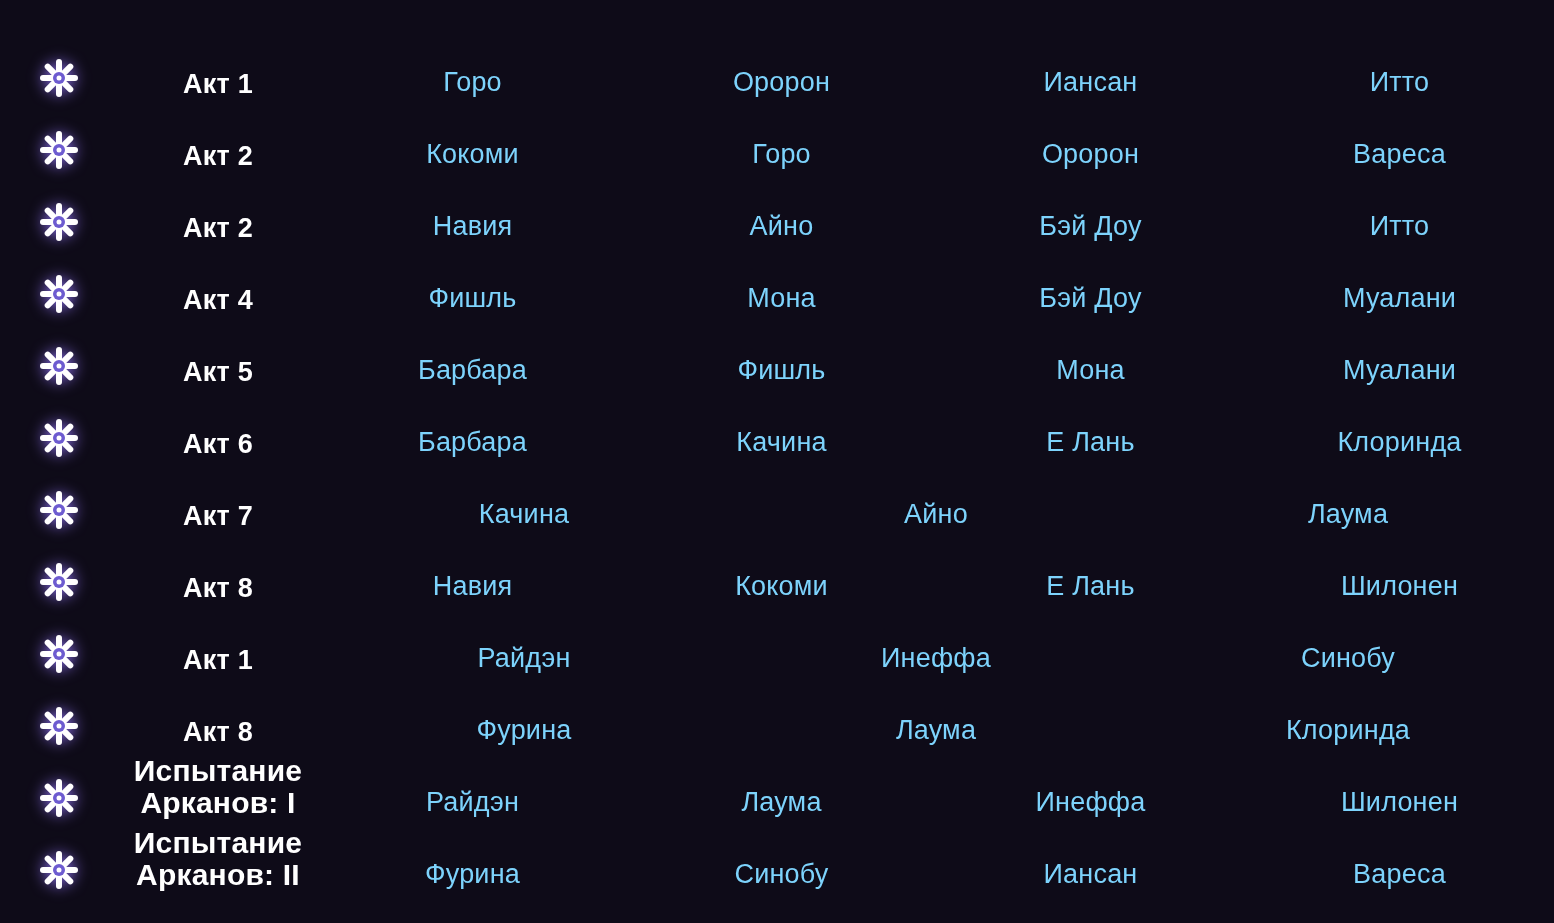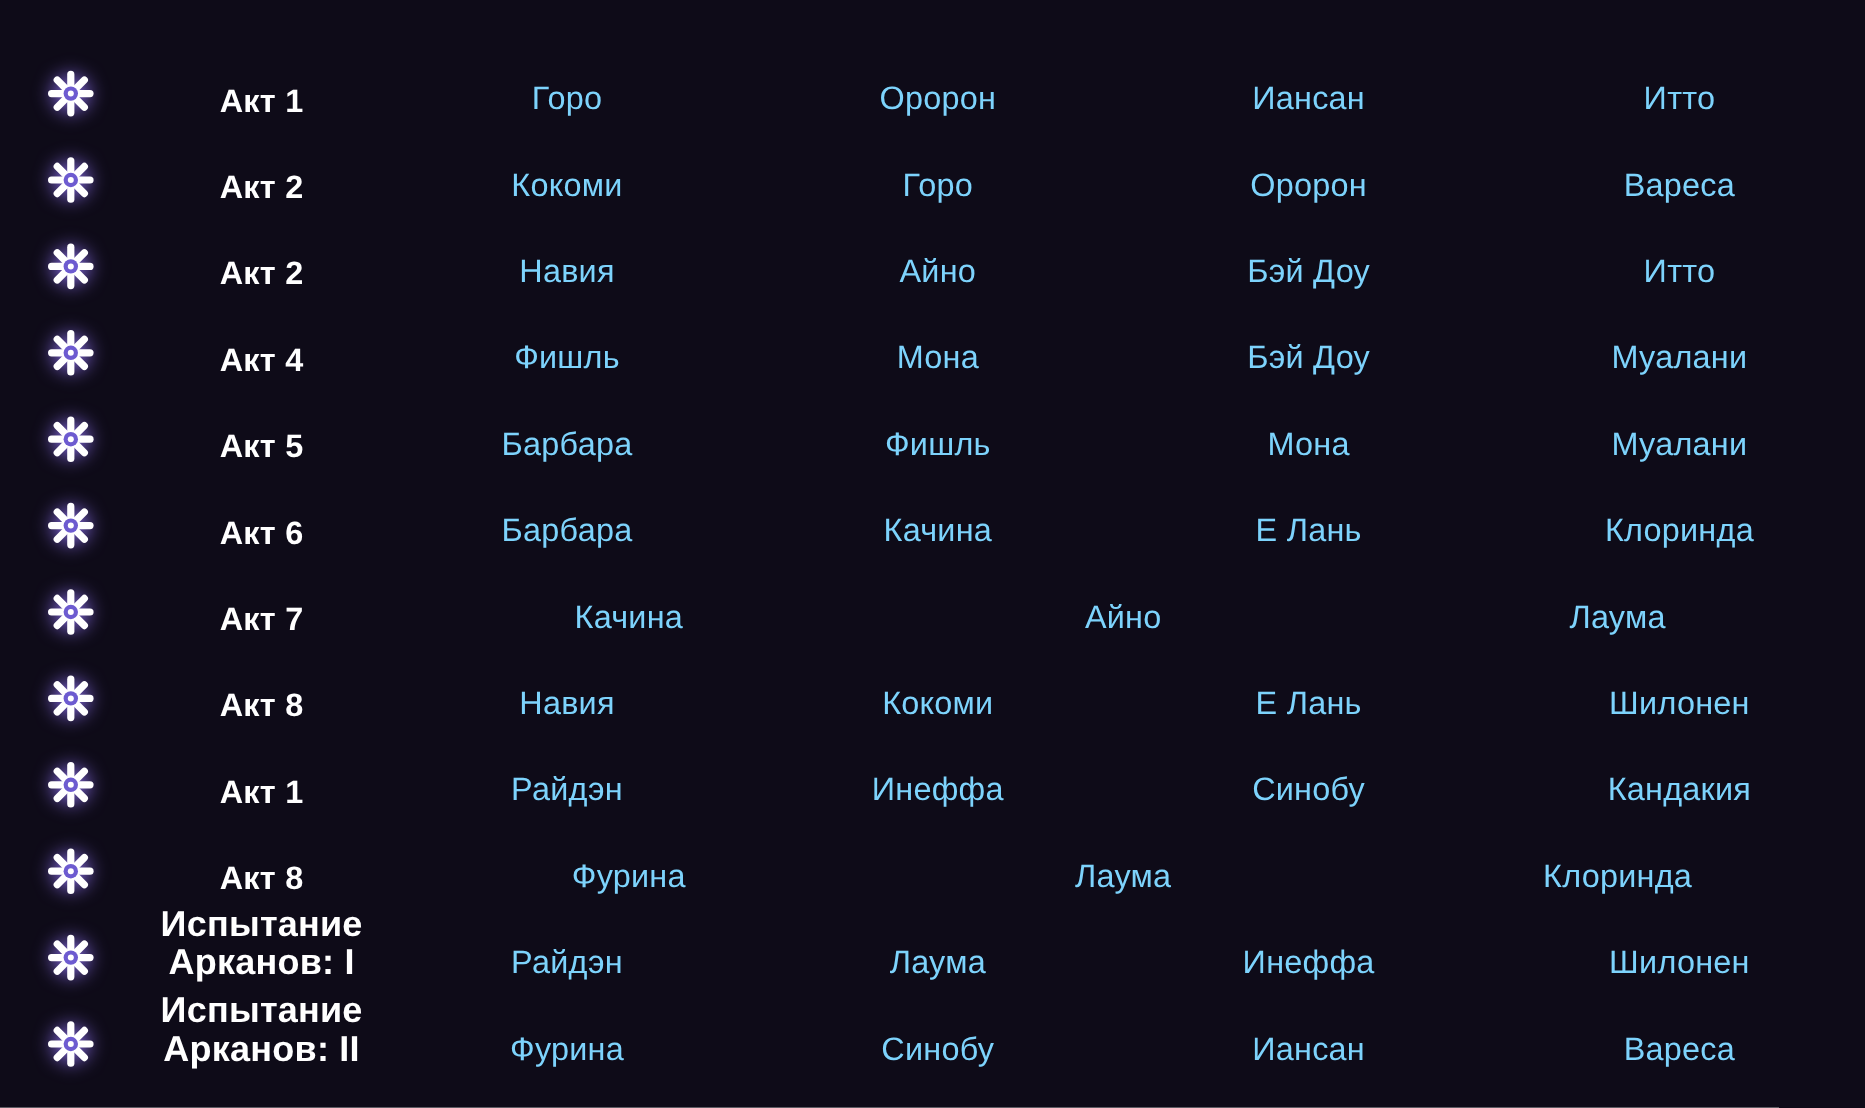--- a/index.html
+++ b/index.html
@@ -286,21 +286,20 @@
                 <circle r="6" fill="#6d5bd0"></circle>
                 <circle r="2.5" fill="#ffffff"></circle>
               </g>
             </svg>
           </span>
         </div>
       <div class="cell-act"><span>Акт 1</span></div>
       <div class="cell-name">Райдэн</div>
       <div class="cell-name">Инеффа</div>
       <div class="cell-name">Синобу</div>
-      <div class="cell-name">Кандакия</div>
     </div>
 
     <div class="row">
       <div class="cell-icon">
           <span class="star">
             <svg viewBox="0 0 40 40">
               <g transform="translate(20,20)">
                 <g fill="#ffffff">
                   <rect x="-3" y="-19" width="6" height="38" rx="3"></rect>
                   <rect x="-19" y="-3" width="38" height="6" rx="3"></rect>

